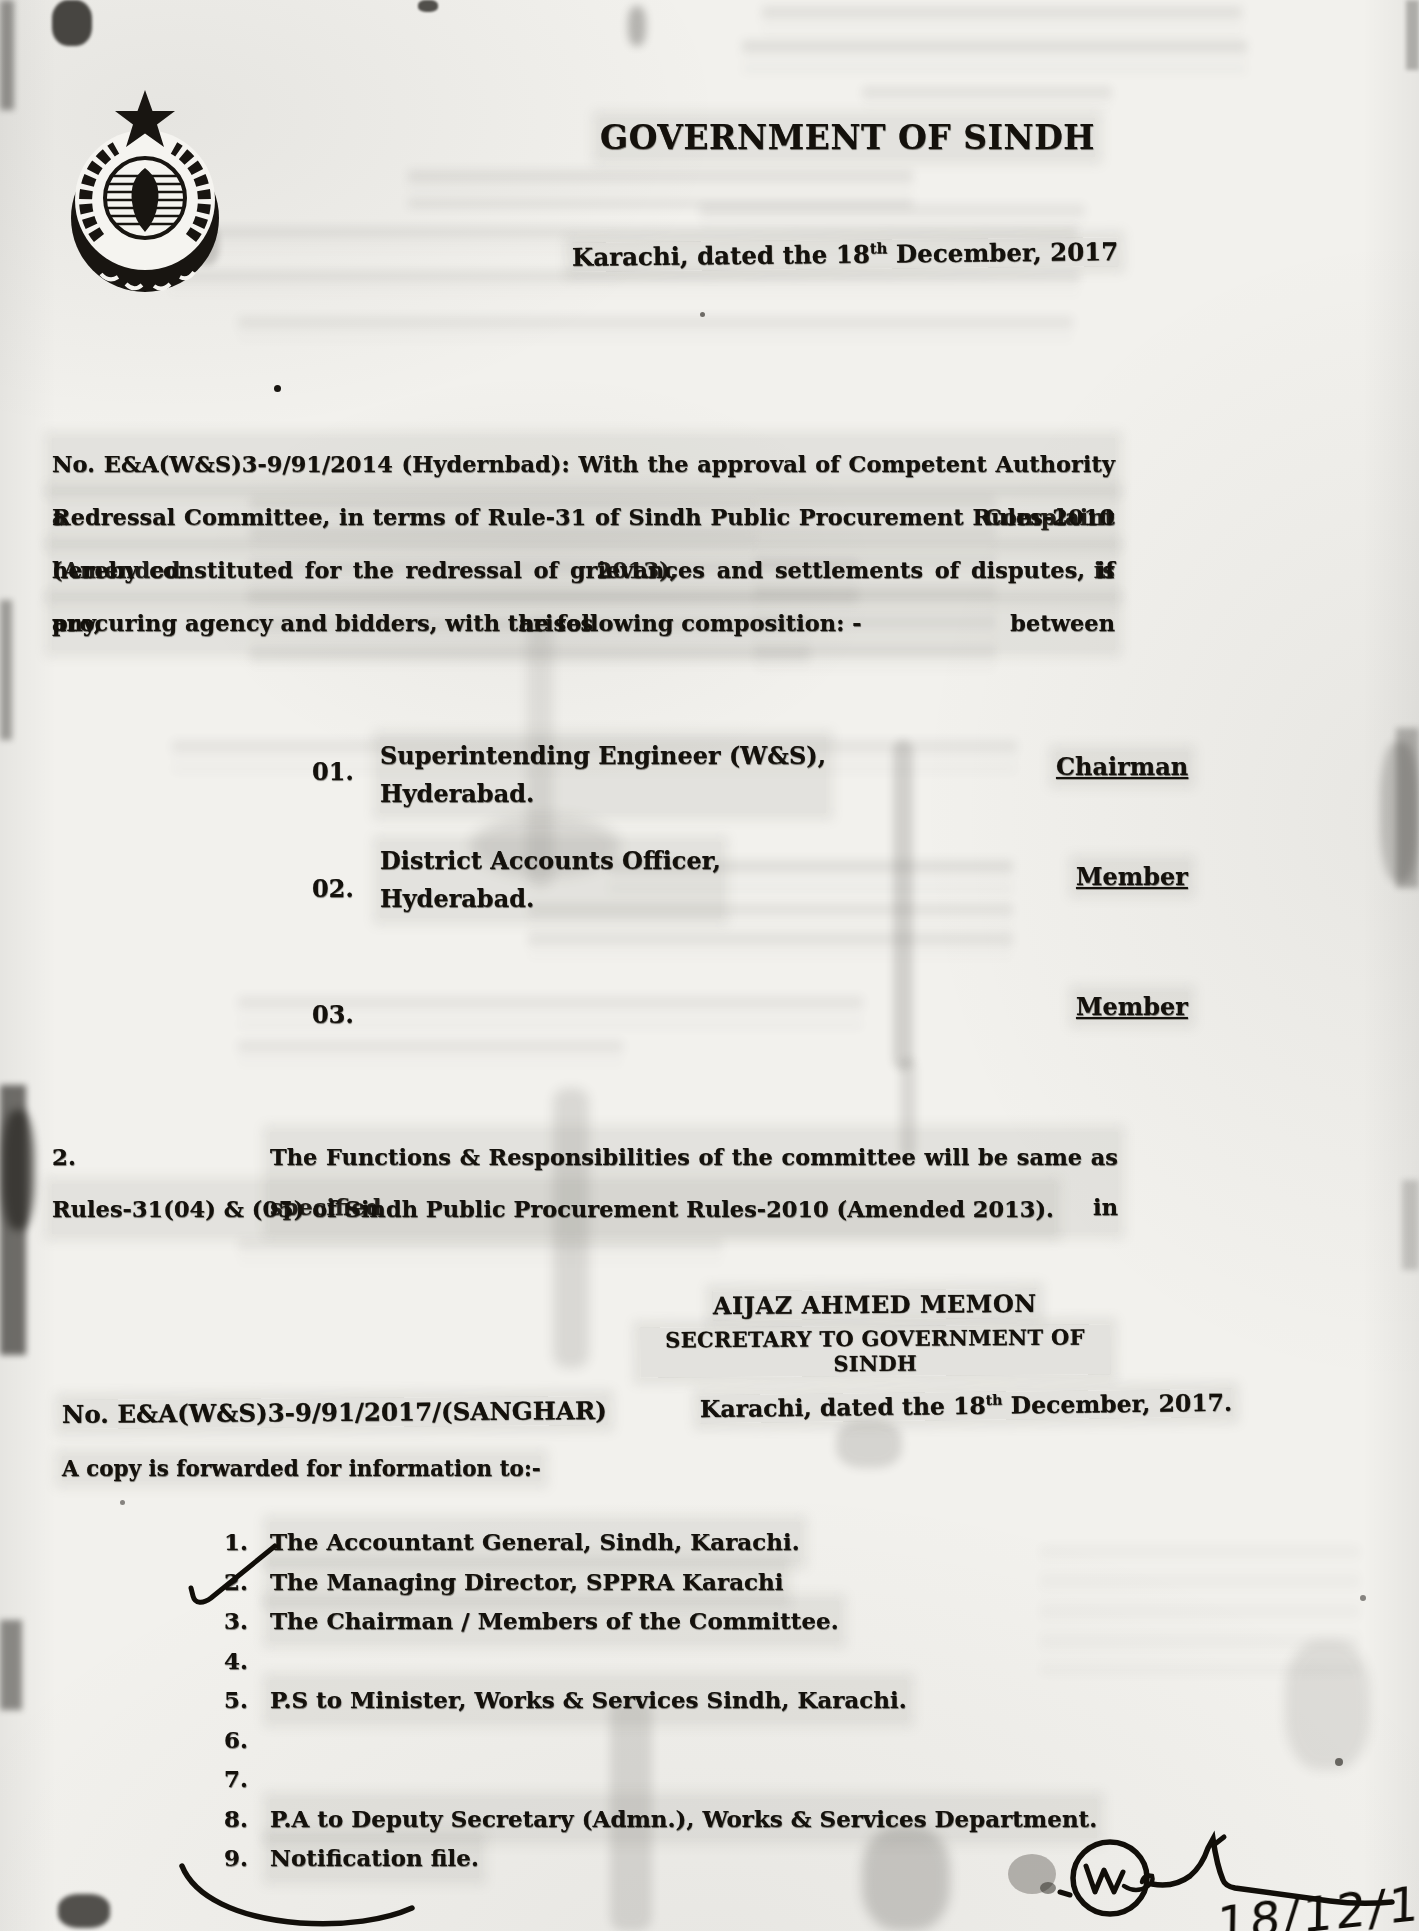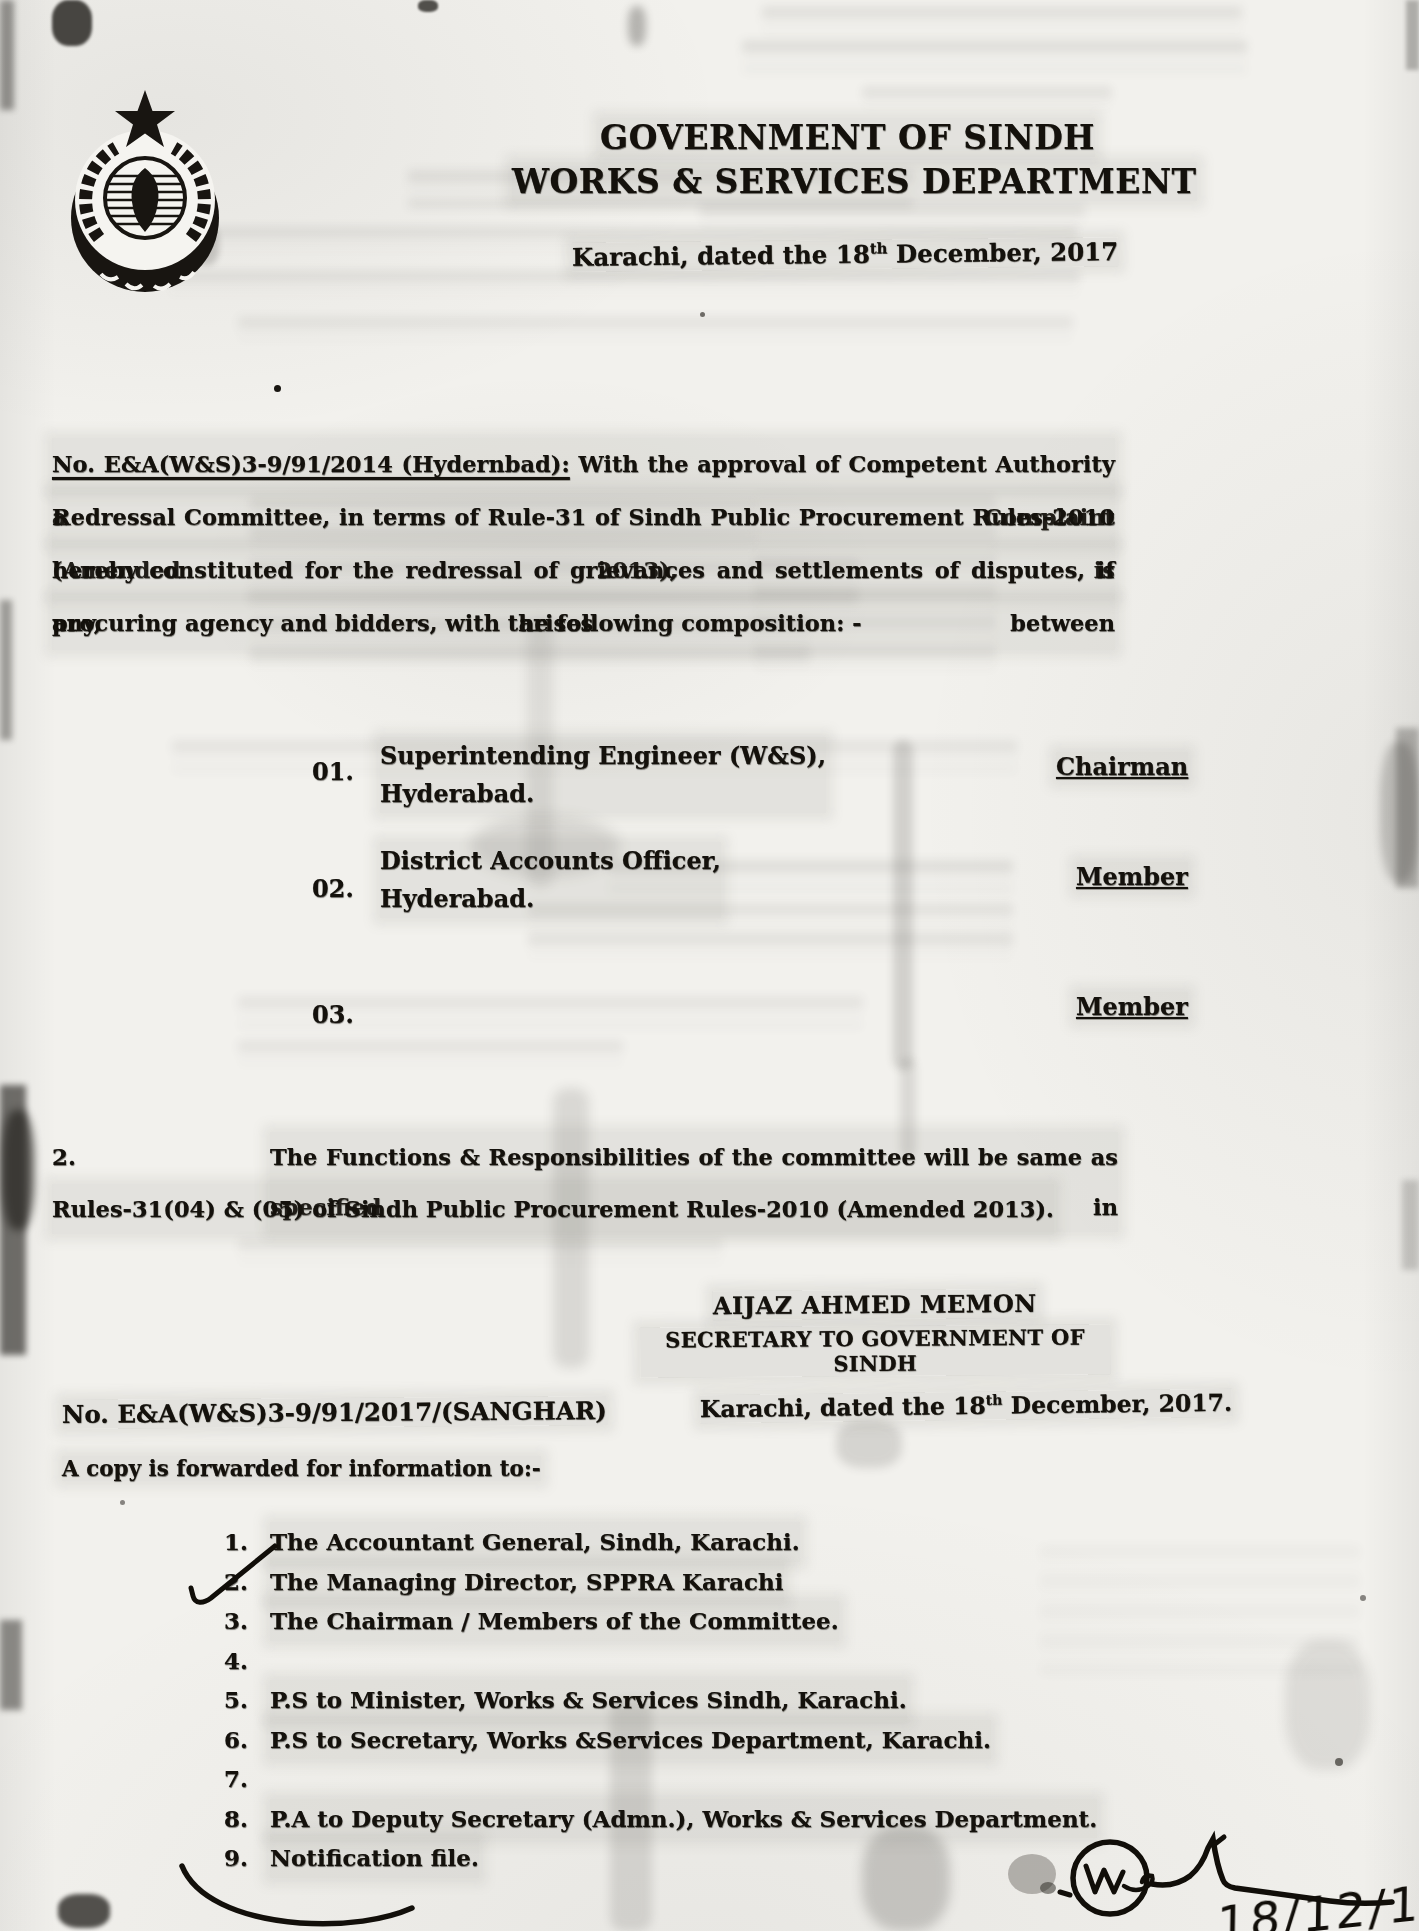--- a/index.html
+++ b/index.html
@@ -17,21 +17,21 @@
   .content{position:absolute;inset:0;filter:blur(0.3px) contrast(1.03);}
   .abs{position:absolute;}
   .ink{
     color:#17140f;
     text-shadow:0.4px 0.6px 0.9px rgba(15,12,8,0.55), -0.2px -0.2px 0.5px rgba(25,22,18,0.35);
     font-weight:700;
   }
   .band{background:rgba(124,121,115,0.12);box-shadow:0 0 11px 7px rgba(124,121,115,0.12);}
   .pline{position:absolute;left:52px;width:1063px;height:53px;line-height:53px;font-size:22.5px;text-align:justify;}
   .jlast{text-align-last:justify;}
-  .u{text-decoration:underline;text-decoration-thickness:3px;text-underline-offset:5px;}
+  .u{text-decoration-thickness:3px;text-underline-offset:5px;}
   .sup{font-size:0.6em;vertical-align:super;line-height:0;}
   .c-num{font-size:24px;}
   .c-title{font-size:24px;line-height:38px;white-space:pre-line;}
   .c-role{font-size:24px;text-decoration:underline;}
   .title-underline{border-bottom:4px solid #15120d;box-shadow:0 3px 0 rgba(20,17,12,0.25);padding:0 6px 3px 6px;}
   .list{position:absolute;left:224px;top:1522px;width:1060px;list-style:none;margin:0;padding:0;}
   .list li{display:flex;height:39.5px;line-height:39.5px;font-size:23px;}
   .list .num{width:46px;flex:0 0 46px;}
   .bleed{
     position:absolute;border-radius:3px;
@@ -112,21 +112,20 @@
       <g stroke="#f2f1ed" stroke-width="4" fill="none">
         <path d="M45 194 q8 9 17 3"></path>
         <path d="M70 204 q8 8 16 1"></path>
         <path d="M98 206 q8 6 16 -2"></path>
         <path d="M124 197 q8 4 14 -5"></path>
       </g>
       <path d="M89 10 L96.5 31 L119 31 L101 44.5 L108 67 L89 53.5 L70 67 L77 44.5 L59 31 L81.5 31 Z" fill="#1b1814"></path>
     </svg>
 
     <div class="abs ink band" style="left:600px;top:118px;font-size:33px;letter-spacing:.5px">GOVERNMENT OF SINDH</div>
-    <div class="abs ink band" style="left:512px;top:162px;font-size:33px;letter-spacing:.5px">WORKS &amp; SERVICES DEPARTMENT</div>
     <div class="abs ink band" style="left:572px;top:240px;font-size:24.5px;transform:rotate(-0.6deg)">
       <span>Karachi, dated the 18</span><sup class="sup">th</sup><span> December, 2017</span>
     </div>
 
 
     <div class="pline ink band jlast" style="top:438px">
       <span class="u">No. E&amp;A(W&amp;S)3-9/91/2014 (Hydernbad):</span><span> With the approval of Competent Authority a Complaint</span>
     </div>
     <div class="pline ink band jlast" style="top:491px">Redressal Committee, in terms of Rule-31 of Sindh Public Procurement Rules-2010 (Amended 2013), is</div>
     <div class="pline ink band" style="top:597px">procuring agency and bidders, with the following composition: -</div>
@@ -175,21 +174,20 @@
         </li>
       <li>
           <span class="num">4.</span>
         </li>
       <li>
           <span class="num">5.</span>
           <span class="band">P.S to Minister, Works &amp; Services Sindh, Karachi.</span>
         </li>
       <li>
           <span class="num">6.</span>
-          <span class="band">P.S to Secretary, Works &amp;Services Department, Karachi.</span>
         </li>
       <li>
           <span class="num">7.</span>
         </li>
       <li>
           <span class="num">8.</span>
           <span class="band">P.A to Deputy Secretary (Admn.), Works &amp; Services Department.</span>
         </li>
       <li>
           <span class="num">9.</span>

